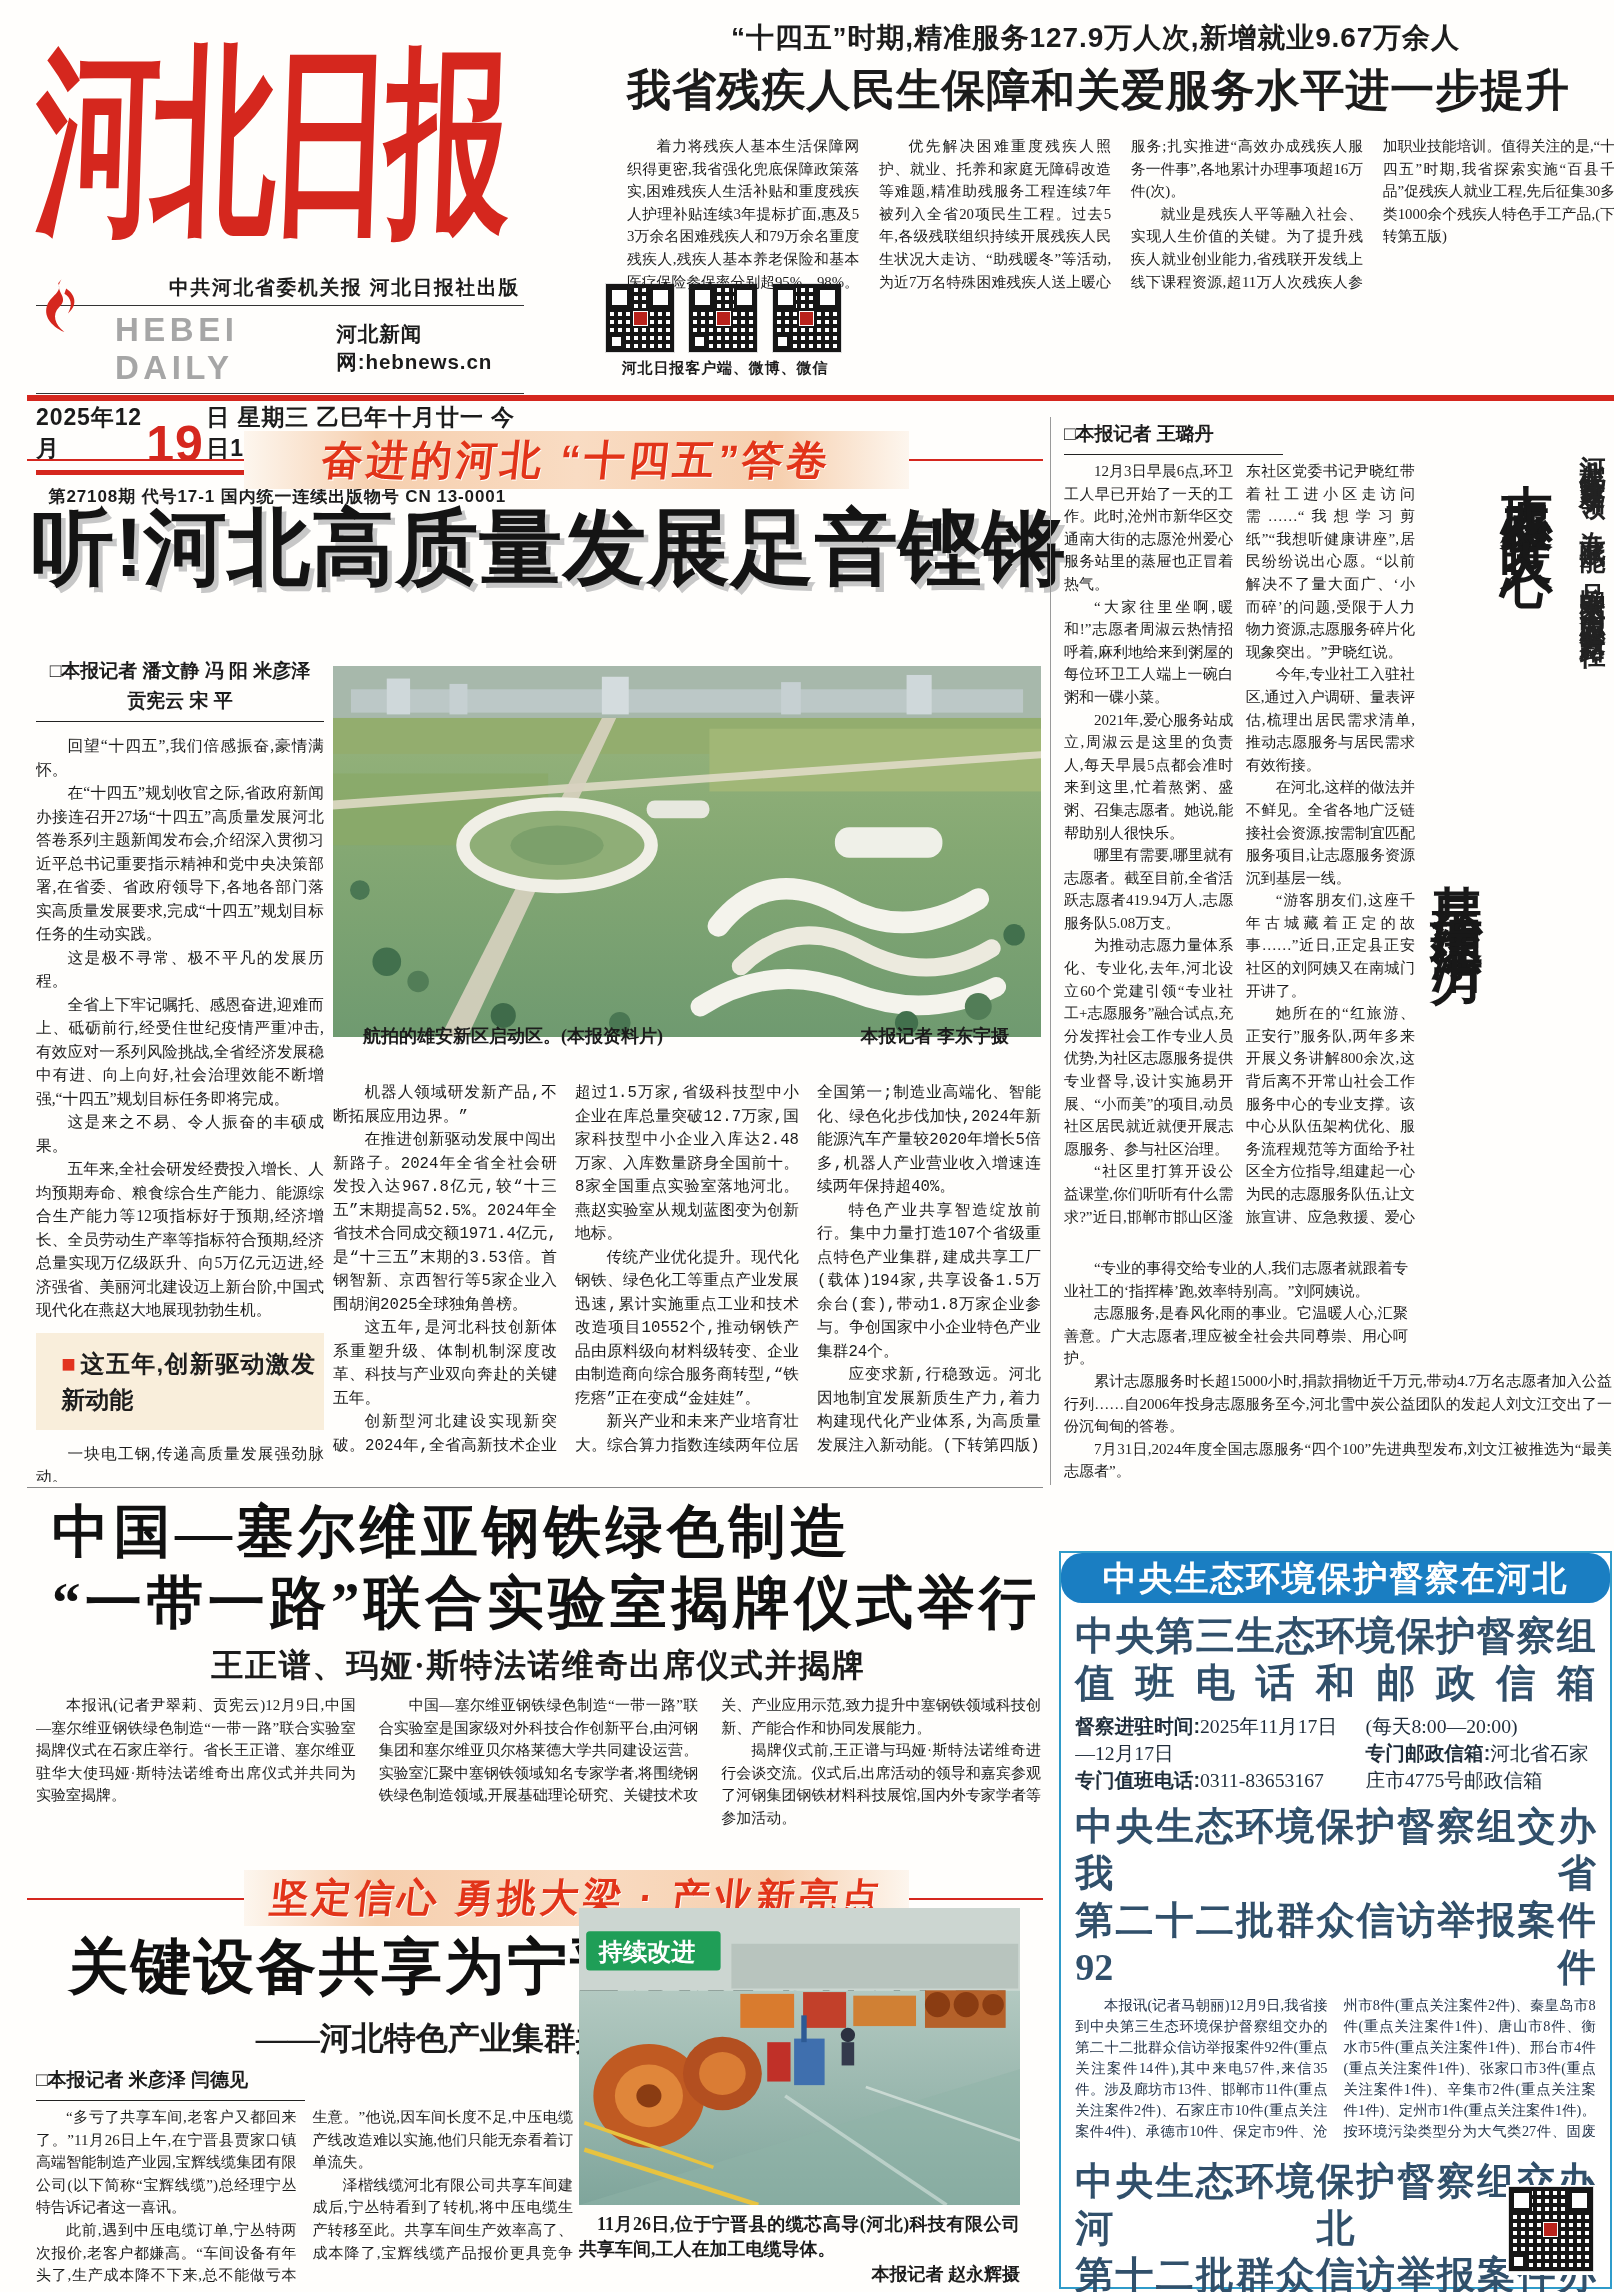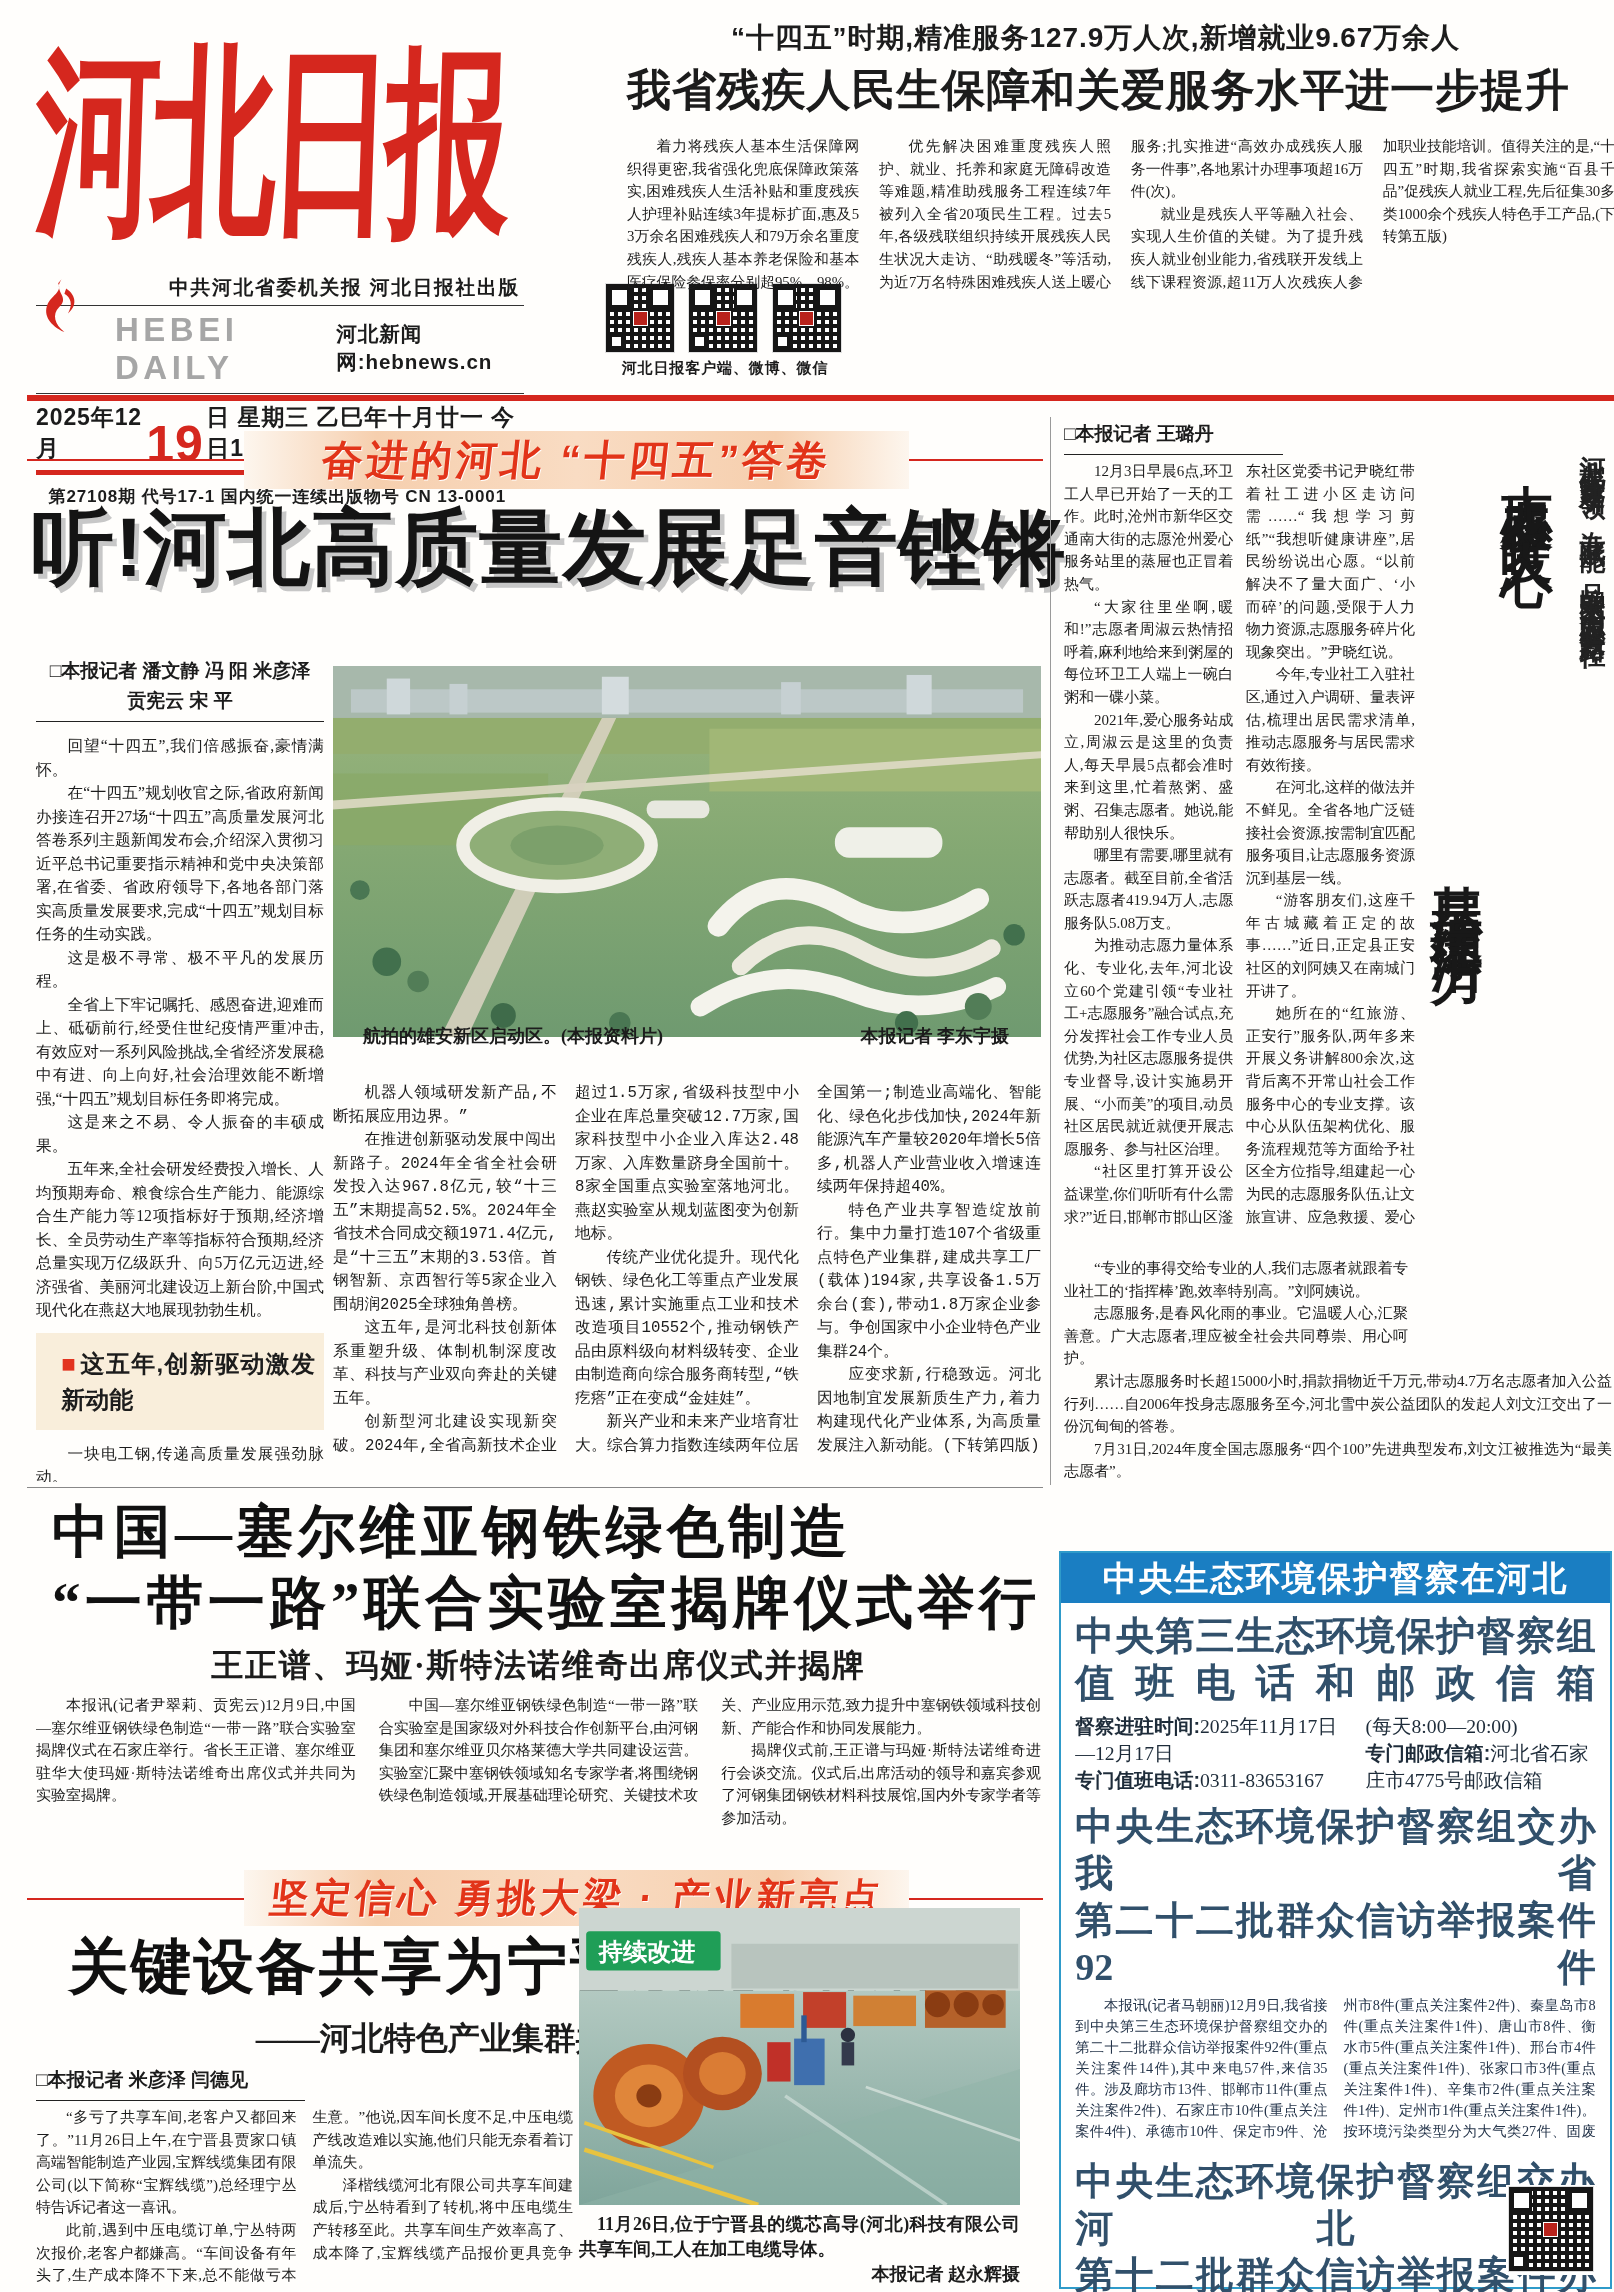--- a/index.html
+++ b/index.html
@@ -107,21 +107,21 @@
     border-bottom:1.8px solid #222;padding-bottom:7.2px;}
   .ind-cols{position:absolute;left:36px;top:2106px;width:537px;height:184px;column-count:2;column-gap:16px;
     font:15px/22.6px var(--serif);text-align:justify;overflow:hidden;}
   .photo2{position:absolute;left:579px;top:1908px;width:441px;height:297px;}
   .photo2-caption{position:absolute;left:579px;top:2212px;width:441px;font:700 18px/25px var(--serif);text-align:justify;}
   .photo2-caption .credit{text-align:right;text-indent:0;}
 
   
   .bluebox{position:absolute;left:1059px;top:1551px;width:553px;height:738px;border:2.7px solid var(--bbborder);background:#fff;}
   .bb-banner{height:50px;background:var(--bbblue);color:#fff;text-align:center;
-    font:800 34px/50px var(--sans);letter-spacing:1.8px;}
+    font:800 34px/50px var(--sans);letter-spacing:1.8px;border-radius:21px;}
   .bb-h{margin:9px 14.3px 0;font:900 38px/47px var(--serif);color:var(--bbink);}
   .bb-h div{text-align:justify;text-align-last:justify;}
   .bb-h.big{font-size:39px;}
   .bb-info{margin:7.2px 14.3px 0;display:flex;gap:9px;font:19.7px/27px var(--serif);color:#1e2c3a;}
   .bb-info .lab{font:700 19.7px var(--sans);}
   .bb-info .c1{width:55%;}
   .bb-info .c2{width:45%;}
   .bb-body{margin:3.6px 14.3px 0;column-count:2;column-gap:16px;font:14.3px/21px var(--serif);
     color:#24344a;text-align:justify;overflow:hidden;}
   #bb-body2{height:154px;}

